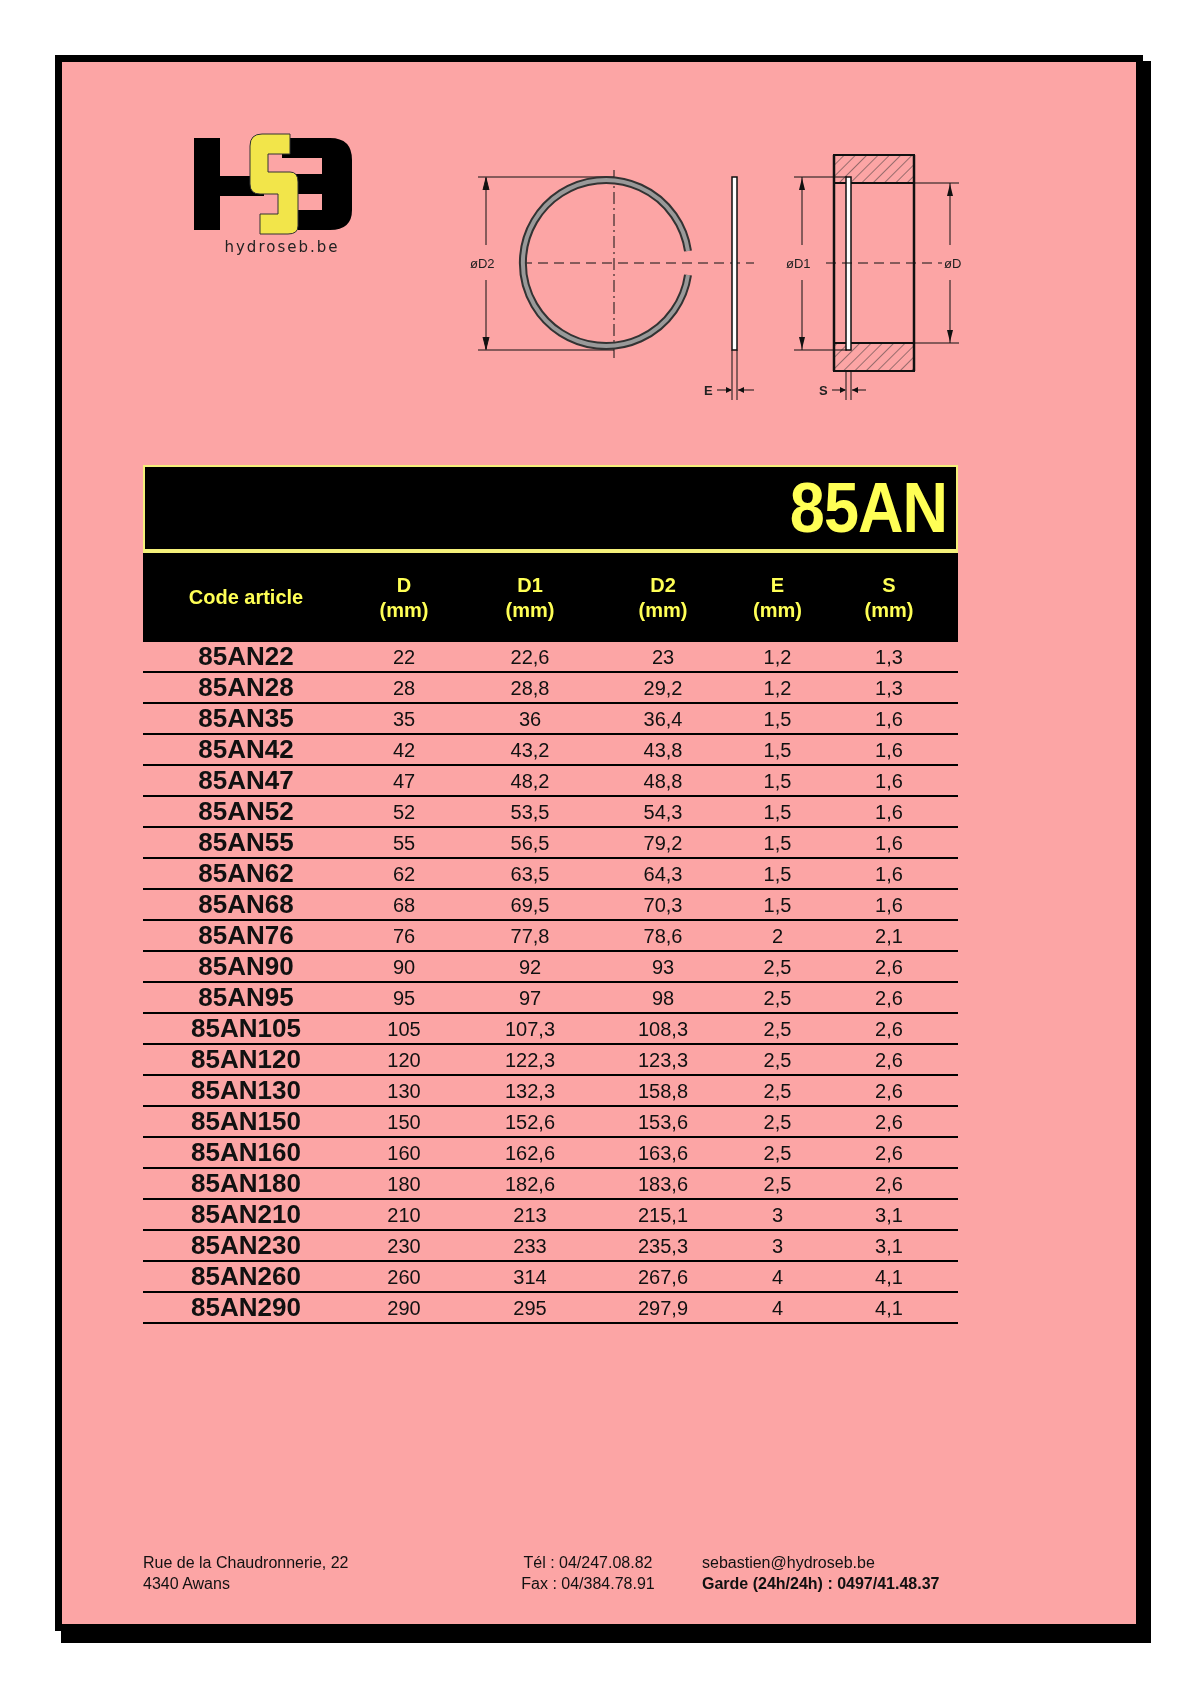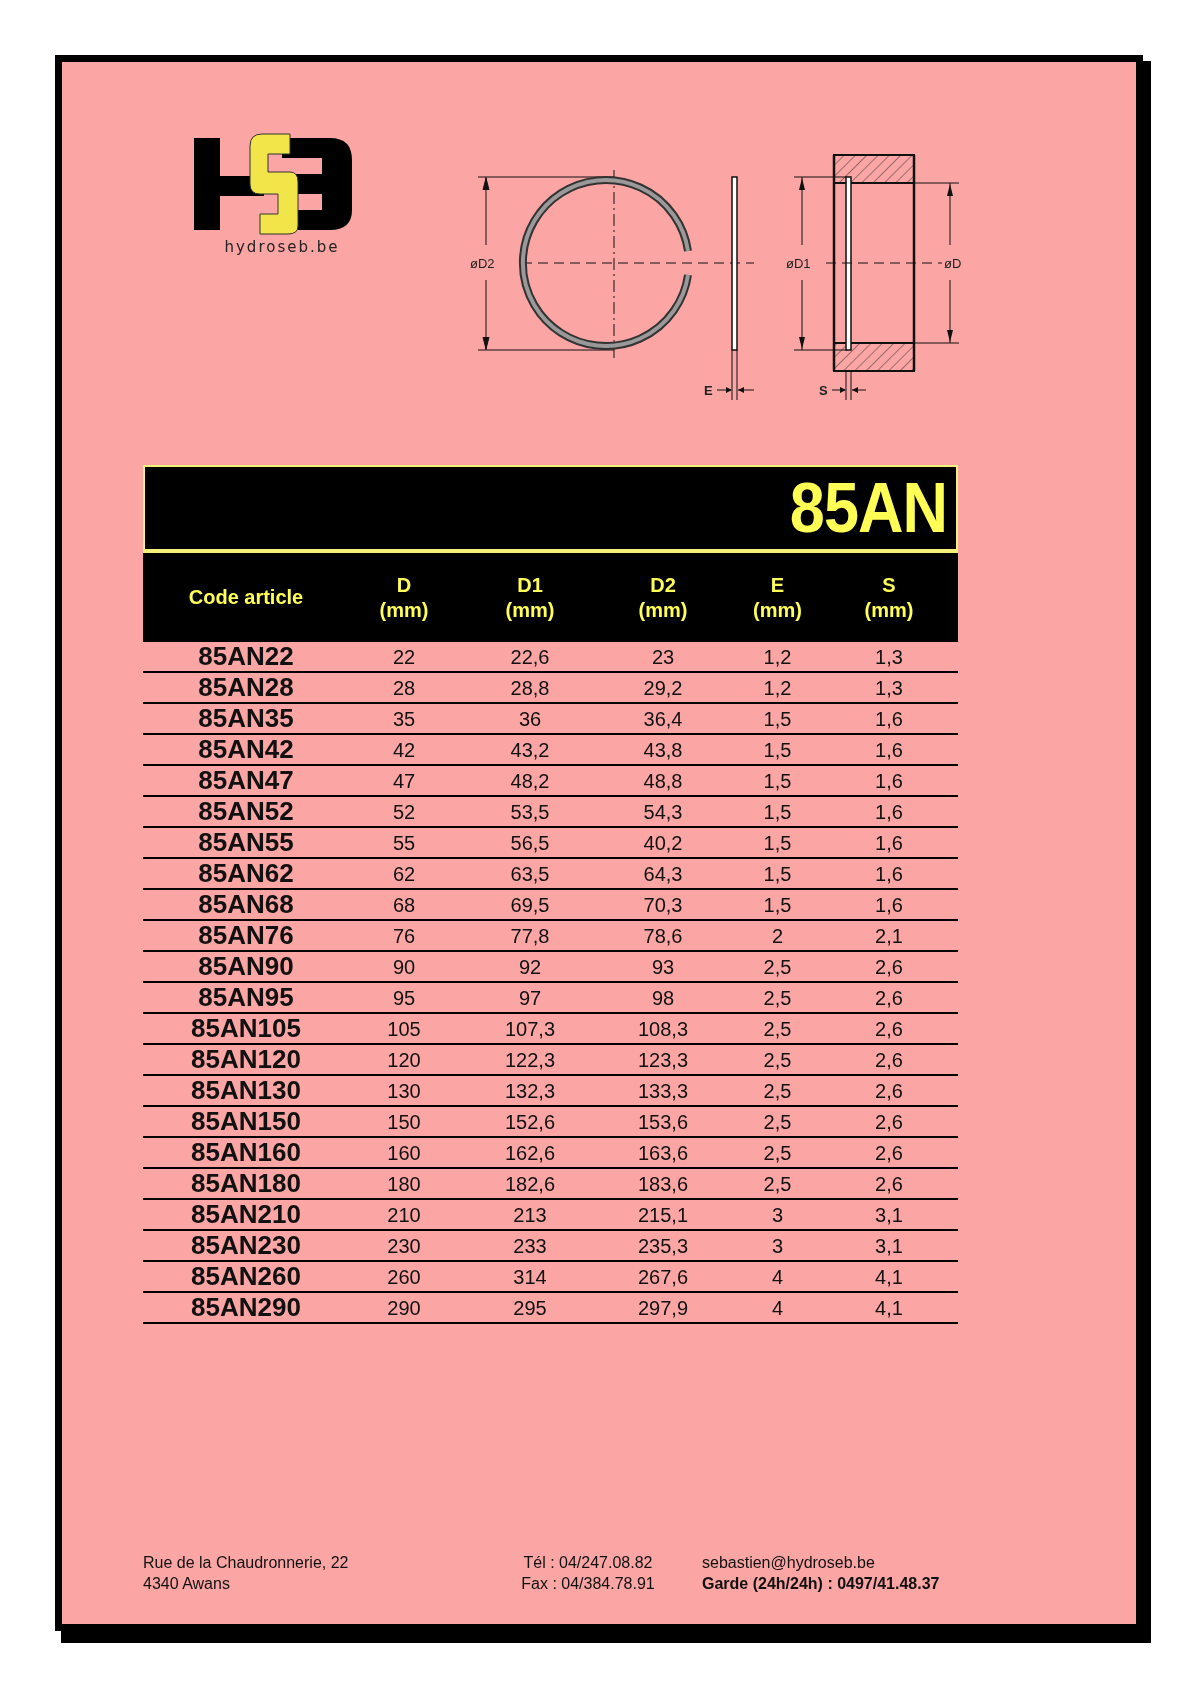--- a/index.html
+++ b/index.html
@@ -182,21 +182,21 @@
         <div class="c w1">52</div>
         <div class="c w2">53,5</div>
         <div class="c w3">54,3</div>
         <div class="c w4">1,5</div>
         <div class="c w5">1,6</div>
       </div>
       <div class="row">
         <div class="c code w0">85AN55</div>
         <div class="c w1">55</div>
         <div class="c w2">56,5</div>
-        <div class="c w3">40,2</div>
+        <div class="c w3">79,2</div>
         <div class="c w4">1,5</div>
         <div class="c w5">1,6</div>
       </div>
       <div class="row">
         <div class="c code w0">85AN62</div>
         <div class="c w1">62</div>
         <div class="c w2">63,5</div>
         <div class="c w3">64,3</div>
         <div class="c w4">1,5</div>
         <div class="c w5">1,6</div>
@@ -246,21 +246,21 @@
         <div class="c w1">120</div>
         <div class="c w2">122,3</div>
         <div class="c w3">123,3</div>
         <div class="c w4">2,5</div>
         <div class="c w5">2,6</div>
       </div>
       <div class="row">
         <div class="c code w0">85AN130</div>
         <div class="c w1">130</div>
         <div class="c w2">132,3</div>
-        <div class="c w3">133,3</div>
+        <div class="c w3">158,8</div>
         <div class="c w4">2,5</div>
         <div class="c w5">2,6</div>
       </div>
       <div class="row">
         <div class="c code w0">85AN150</div>
         <div class="c w1">150</div>
         <div class="c w2">152,6</div>
         <div class="c w3">153,6</div>
         <div class="c w4">2,5</div>
         <div class="c w5">2,6</div>

